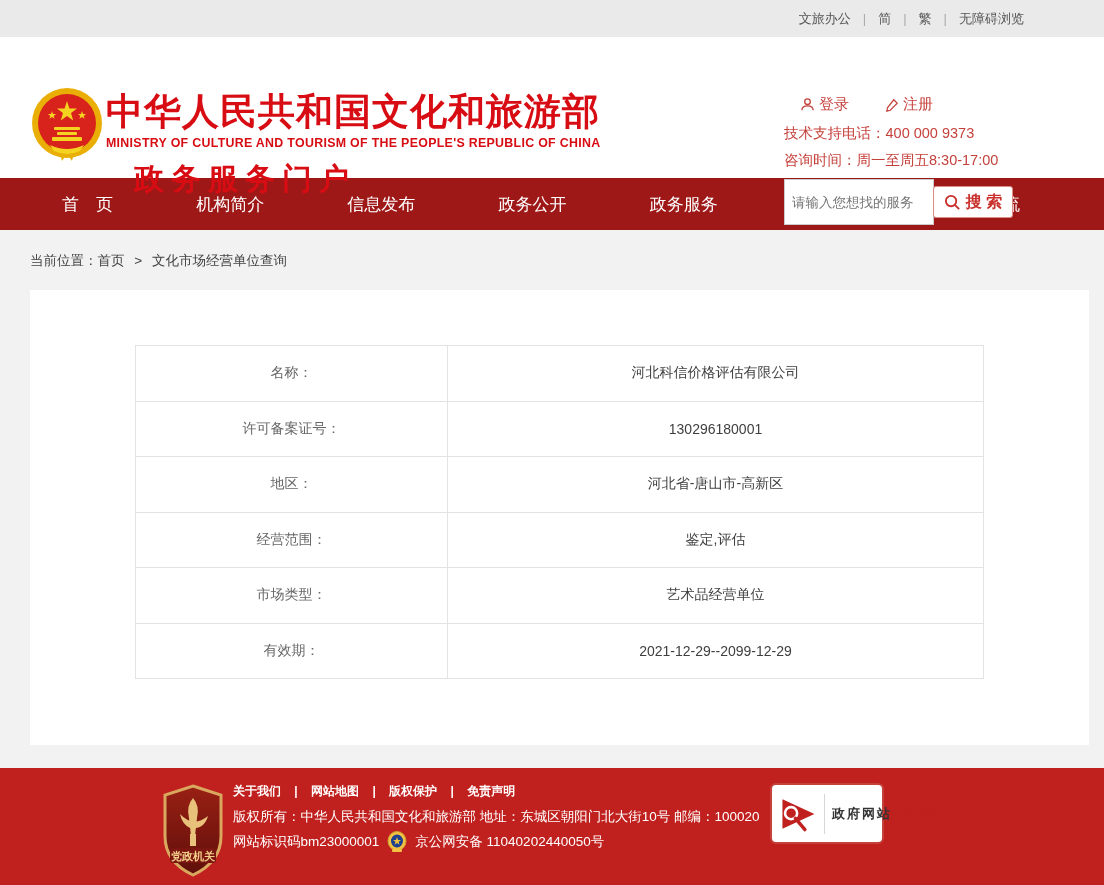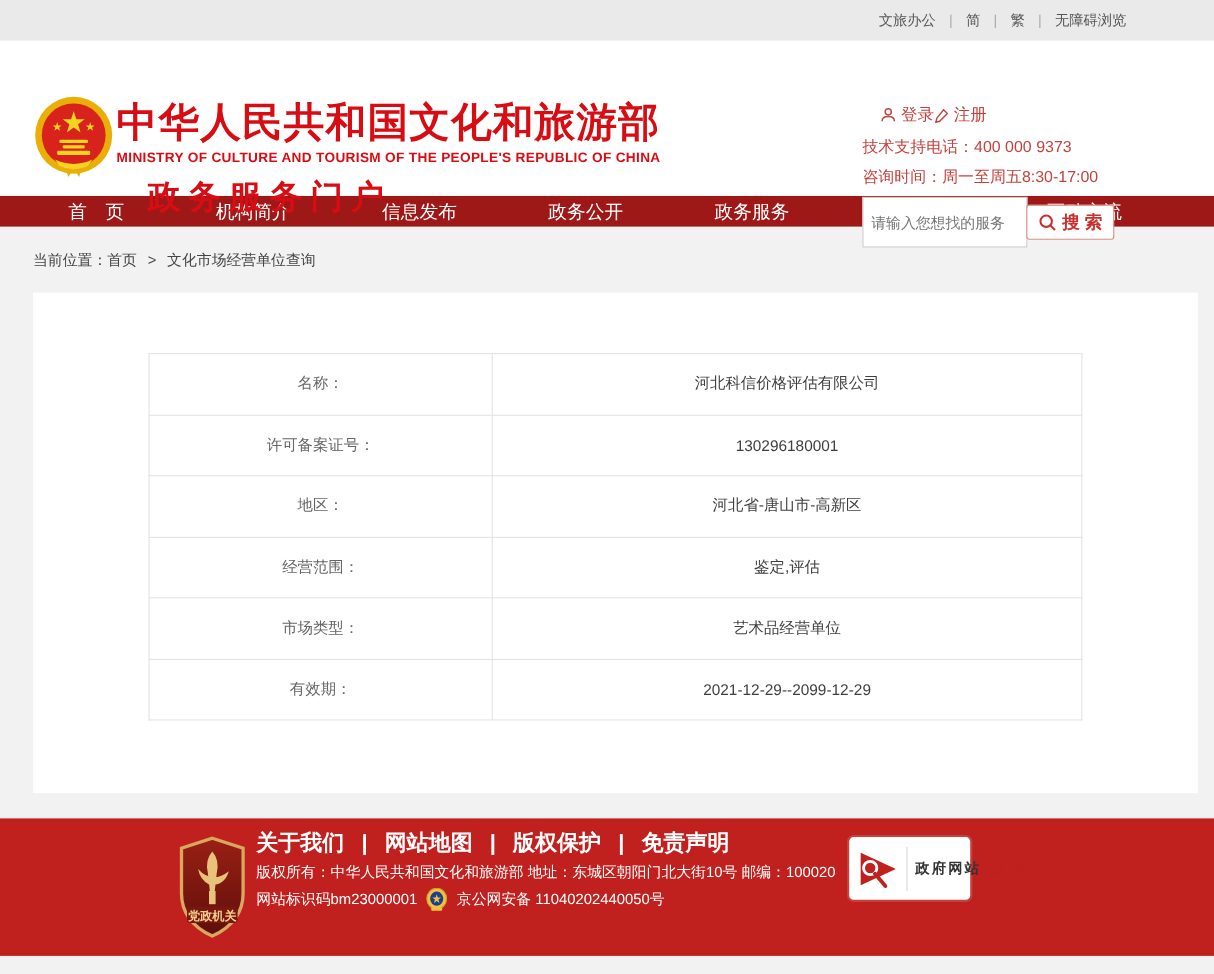--- a/index.html
+++ b/index.html
@@ -19,40 +19,40 @@
   .topbar a { color:#555; text-decoration:none; cursor:pointer; }
   .topbar .sep { margin:0 12px; color:#aaa; }
   
   .header { height:141px; background:#fff; position:relative; }
   .emblem { position:absolute; left:30px; top:50px; width:74px; height:76px; }
   .title-block { position:absolute; left:106px; top:56px; }
   .site-title { font-size:37px; font-weight:bold; color:#d80c13; letter-spacing:1px; line-height:1.05; white-space:nowrap; }
   .site-subtitle { font-size:12.4px; font-weight:bold; color:#d80c13; margin-top:4px; letter-spacing:0.3px; white-space:nowrap; }
   .site-portal { font-size:30px; font-weight:bold; color:#d80c13; margin-top:9px; margin-left:28px; letter-spacing:7px; }
   .header-right { position:absolute; right:86px; top:58px; width:234px; }
-  .login-row { display:flex; padding-left:16px; font-size:15px; color:#c5413c; align-items:center; }
+  .login-row { display:flex; gap:36px; padding-left:16px; font-size:15px; color:#c5413c; align-items:center; }
   .login-row a { color:#c5413c; text-decoration:none; display:flex; align-items:center; gap:4px; cursor:pointer; }
   .hr-line { font-size:14.5px; color:#c5413c; margin-top:8px; white-space:nowrap; }
   .hr-line.first { margin-top:10px; }
   .search-row { margin-top:9px; display:flex; align-items:center; }
   .search-input {
     width:150px; height:46px; border:1px solid #ccc; background:#fff;
     padding:0 7px; font-size:13.5px; color:#666; outline:none;
     font-family:"Liberation Sans", sans-serif;
   }
   .search-btn {
     width:80px; height:32px; margin-left:-1px;
     border:1px solid #de8d84; border-radius:3px; background:#fff;
     color:#c9302c; font-size:16px; font-weight:bold;
     display:flex; align-items:center; justify-content:center; gap:5px;
     cursor:pointer; font-family:"Liberation Sans", sans-serif;
   }
   
   .mainnav {
-    height:28px; background:#9e1818;
+    height:52px; background:#9e1818;
     display:flex; align-items:center; justify-content:space-between;
     padding:0 84px 0 62px;
   }
   .mainnav a { color:#fff; font-size:17px; text-decoration:none; cursor:pointer; white-space:nowrap; }
   
   .breadcrumb {
     height:60px; padding:22px 0 0 30px;
     font-size:13.5px; color:#444;
   }
   .breadcrumb a { color:#444; text-decoration:none; cursor:pointer; }
@@ -66,21 +66,21 @@
   .info-table td {
     border:1px solid #e3e3e3; height:55.5px;
     text-align:center; font-size:14px; background:#fff;
   }
   .info-table td.lbl { width:312px; color:#666; }
   .info-table td.val { color:#3f3f3f; }
   
   .footer { height:125px; background:#c0211e; position:relative; color:#fff; }
   .f-badge { position:absolute; left:160px; top:16px; width:66px; height:93px; }
   .f-text { position:absolute; left:233px; top:11px; font-size:13.5px; line-height:25px; }
-  .f-links { font-weight:bold; font-size:20px; }
+  .f-links { font-weight:bold; font-size:12px; }
   .f-links a { color:#fff; text-decoration:none; cursor:pointer; }
   .f-links .fsep { margin:0 10px; }
   .f-line4 { display:flex; align-items:center; gap:8px; }
   .f-line4 a { color:#fff; text-decoration:none; cursor:pointer; }
   .police-icon { width:20px; height:22px; }
   .error-badge {
     position:absolute; left:770px; top:15px; width:114px; height:61px;
     background:#fff; border:2px solid #c5413c; border-radius:6px;
     display:flex; align-items:center; padding:5px 8px 5px 7px; gap:7px;
     cursor:pointer;

